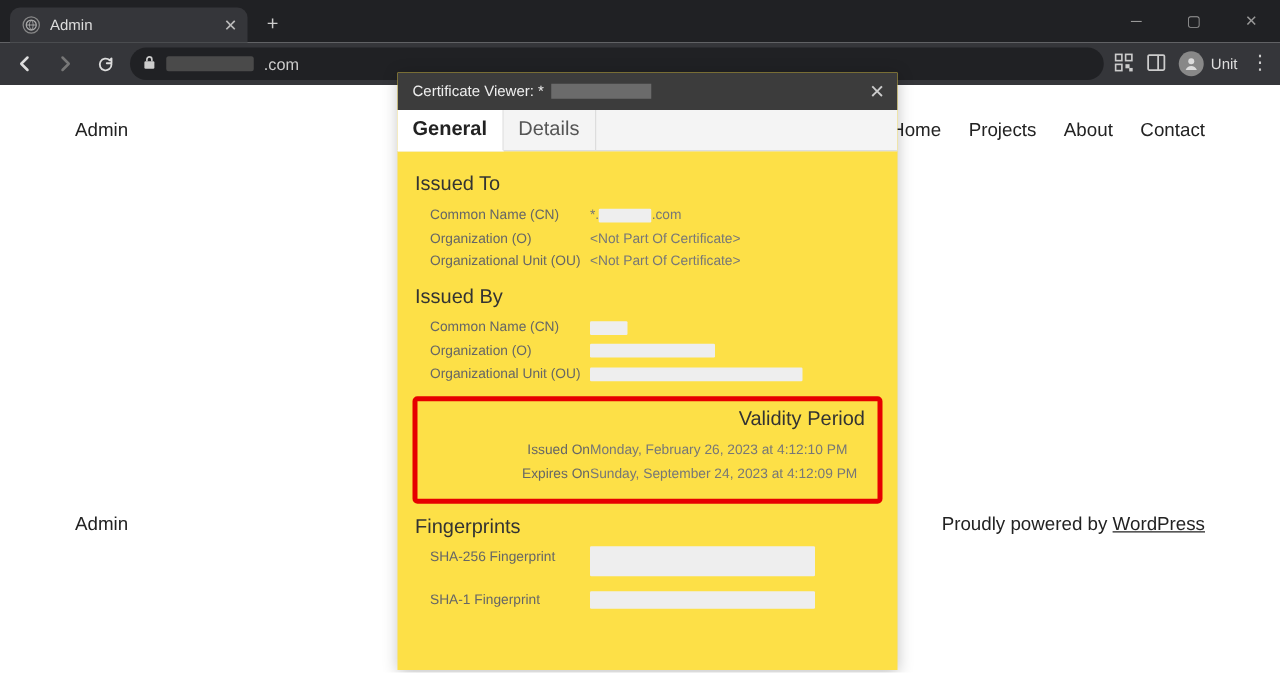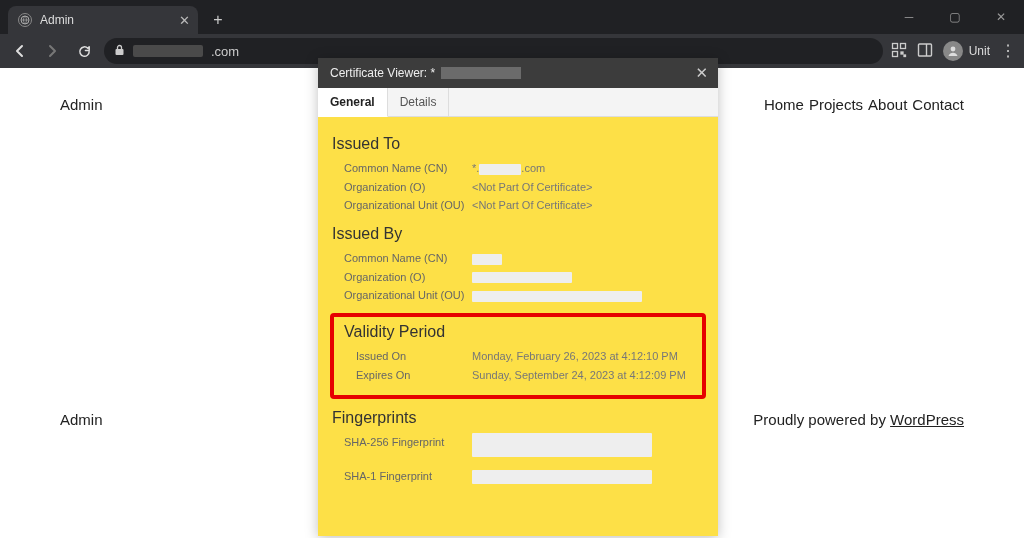--- a/index.html
+++ b/index.html
@@ -126,21 +126,21 @@
     background: #fff;
   }
   .site-header {
     display: flex;
     justify-content: space-between;
     align-items: center;
     padding: 28px 60px 0 60px;
     font-size: 15px;
     color: #222;
   }
-  .site-header .nav { display: flex; gap: 5px; }
+  .site-header .nav { display: flex; gap: 22px; }
   .site-header .nav a { color: #222; text-decoration: none; }
   .hero {
     font-size: 42px;
     font-weight: 400;
     color: #111;
     position: absolute;
     left: 270px;
     top: 136px;
   }
   .site-footer {
@@ -185,21 +185,21 @@
     position: absolute; right: 10px; top: 6px;
     color: #ccc; font-size: 15px;
   }
   .cert-tabs {
     display: flex;
     border-bottom: 1px solid #ddd;
     background: #f4f4f4;
   }
   .cert-tabs .ctab {
     padding: 7px 12px;
-    font-size: 12px;
+    font-size: 16px;
     color: #555;
     border-right: 1px solid #ddd;
     background: #f4f4f4;
   }
   .cert-tabs .ctab.active {
     background: #fff;
     font-weight: 600;
     color: #222;
     border-bottom: 1px solid #fff;
     margin-bottom: -1px;
@@ -226,20 +226,21 @@
     background: #eee;
     height: 11px;
     vertical-align: middle;
     border-radius: 1px;
   }
   .validity-box {
     border: 4px solid #e60000;
     border-radius: 4px;
     padding: 6px 10px 10px 10px;
     margin: 8px -2px 8px -2px;
+    text-align: right;
   }
   .validity-box .section-title { margin-top: 0; }
 </style>
 </head>
 <body>
 
 <div class="titlebar">
   <div class="win-btn">─</div>
   <div class="win-btn">▢</div>
   <div class="win-btn">✕</div>

